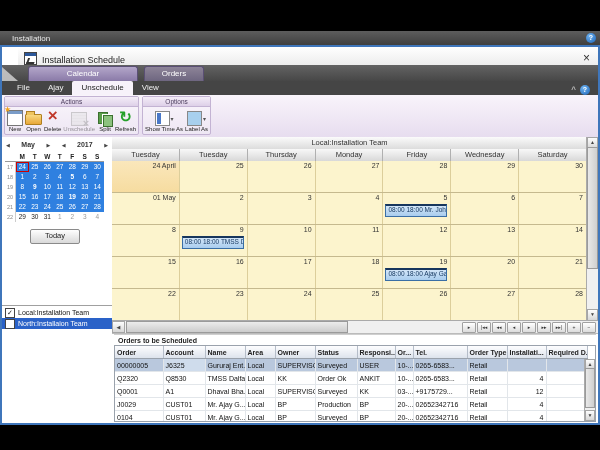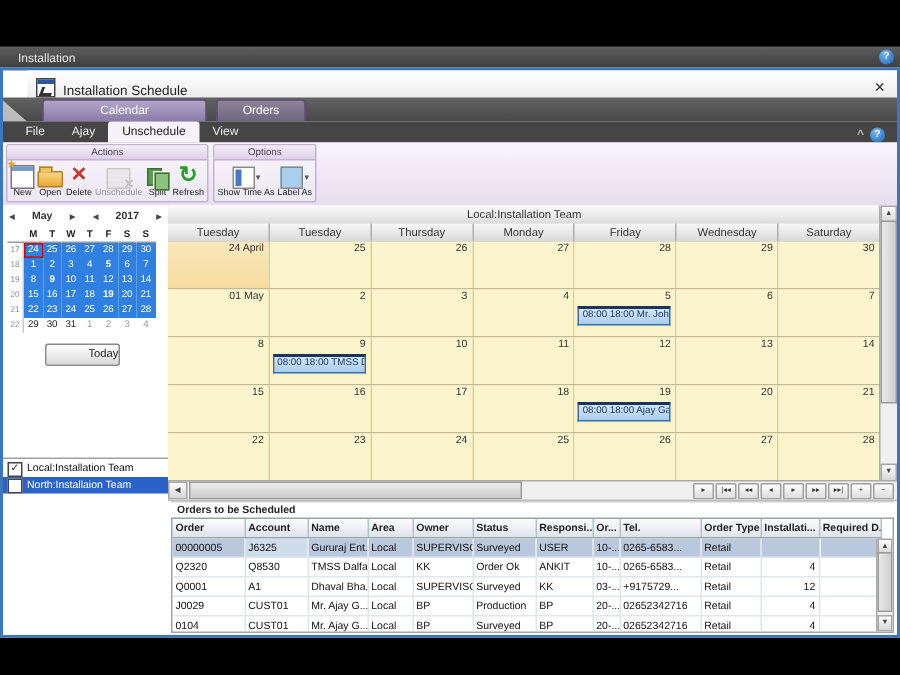--- a/index.html
+++ b/index.html
@@ -83,21 +83,21 @@
   .mini-nav b{font-weight:bold;}
   .mini-grid{position:absolute;top:15px;left:3px;display:grid;grid-template-columns:11px repeat(7,12.5px);}
   .mg-dh{font-size:6.5px;font-weight:bold;color:#222;text-align:center;height:9px;line-height:9px;border-bottom:1px solid #999;}
   .mg-corner{height:9px;border-bottom:1px solid #999;}
   .mg-wn{font-size:5.5px;color:#888;text-align:center;height:10px;line-height:10px;border-right:1px solid #ccc;}
   .mg-d{font-size:6.5px;color:#222;text-align:center;height:10px;line-height:10px;}
   .mg-d.sel{background:#2f80e0;color:#fff;}
   .mg-d.today{box-shadow:inset 0 0 0 1px #cc0000;}
   .mg-d.bold{font-weight:bold;}
   .mg-d.muted{color:#9a9a9a;}
-  .today-btn{position:absolute;top:92px;left:28px;width:48px;height:13px;font-size:7.5px;color:#222;text-align:right;line-height:12px;
+  .today-btn{position:absolute;top:92px;left:28px;width:48px;height:13px;font-size:7.5px;color:#222;text-align:center;line-height:12px;
              border:1px solid #8a8a8a;border-radius:2px;background:linear-gradient(#fefefe,#d9d9d9);}
   .team-list{position:absolute;left:0;right:0;top:168px;bottom:0;border-top:1px solid #a0a0a0;background:#fff;padding-top:1px;}
   .team-row{height:11px;display:flex;align-items:center;gap:3px;padding-left:3px;font-size:7px;color:#111;}
   .team-row.selected{background:#2a62c8;color:#fff;}
   .cb{width:8px;height:8px;border:1px solid #444;background:#fff;font-size:7px;line-height:8px;text-align:center;color:#222;flex:0 0 auto;}
 
   
   .cal-area{position:absolute;left:110px;right:0;top:0;height:196px;background:#fff;}
   .cal-team-header{position:absolute;top:0;left:0;right:11px;height:12px;font-size:7.5px;color:#333;text-align:center;line-height:12px;
                    background:linear-gradient(#fbfbfb,#dcdcdc);border-bottom:1px solid #b5b5b5;}

